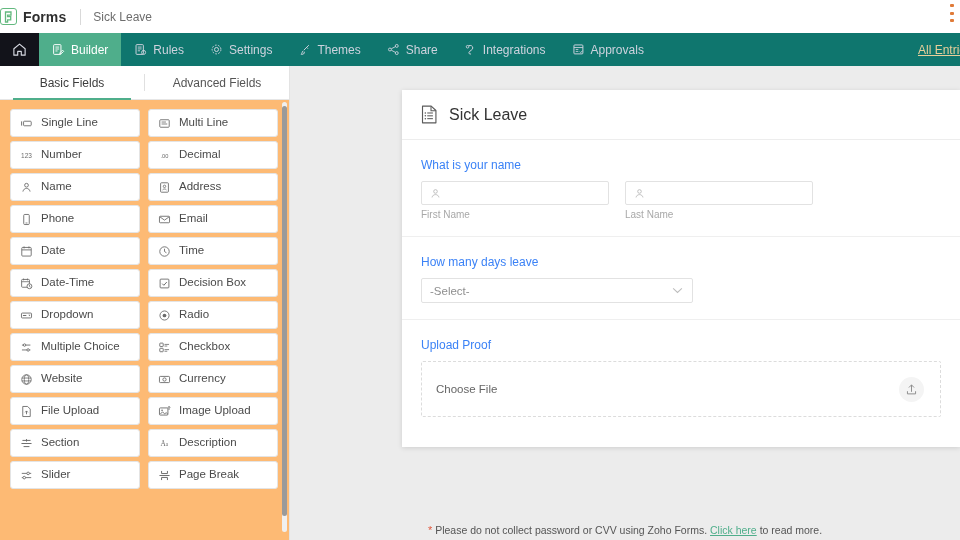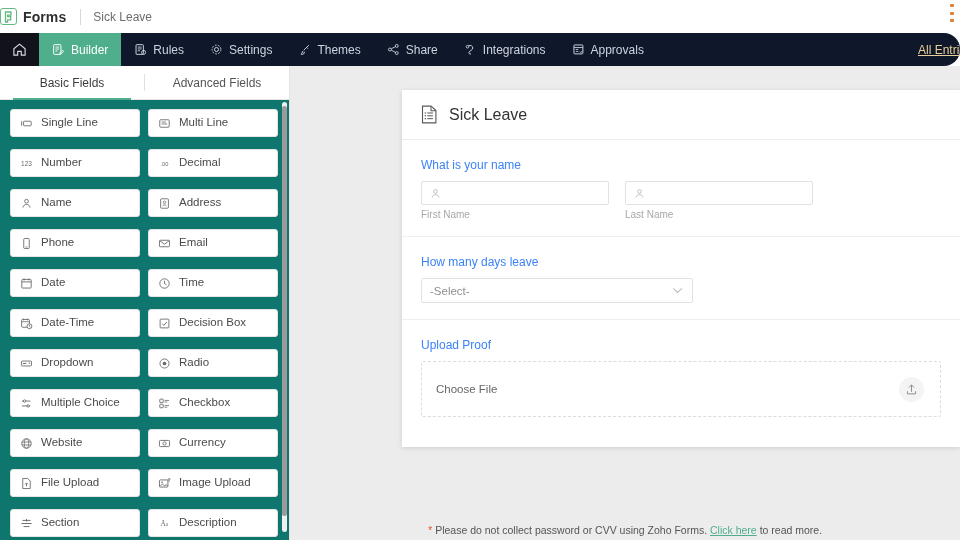--- a/index.html
+++ b/index.html
@@ -40,24 +40,23 @@
     width: 10px; height: 18px;
     display: flex; flex-direction: column; justify-content: space-between;
     align-items: flex-start; overflow: hidden;
   }
   .topbar-right i {
     display:block; width: 4px; height: 3px; background: #e07b39; border-radius: 1px;
   }
   
   .navbar {
     height: 33px; width: 960px;
-    background: #0f172a;
+    background: #0f766e;
     display: flex; align-items: stretch;
     position: relative;
-    border-radius: 16px;
   }
   .nav-home {
     width: 39px; background: #12131a;
     display: flex; align-items: center; justify-content: center;
   }
   .nav-item {
     display: flex; align-items: center; gap: 6px;
     padding: 0 13px;
     color: #ced3de; font-size: 12px;
     white-space: nowrap;
@@ -90,24 +89,24 @@
   }
   .tab.active { color: #3d3d3d; }
   .tab.active::after {
     content: ""; position: absolute; left: 13px; right: 13px; bottom: -1px;
     height: 2px; background: #4fae8b;
   }
   .tab-div { width: 1px; height: 17px; background: #e0e0e0; align-self: center; }
   .fieldlist {
     flex: 1; overflow: hidden;
     padding: 9px 10px 0 10px;
-    background: #0f766e;
+    background: #fdba74;
     display: flex; flex-wrap: wrap;
     align-content: flex-start;
-    gap: 12px 8px;
+    gap: 4px 8px;
     position: relative;
   }
   .field-chip {
     width: 130px; height: 28px;
     background: #ffffff;
     border: 1px solid #e4e4e4;
     border-radius: 3px;
     display: flex; align-items: center;
     padding-left: 9px; gap: 8px;
     font-size: 11.5px; color: #4a4a4a;

